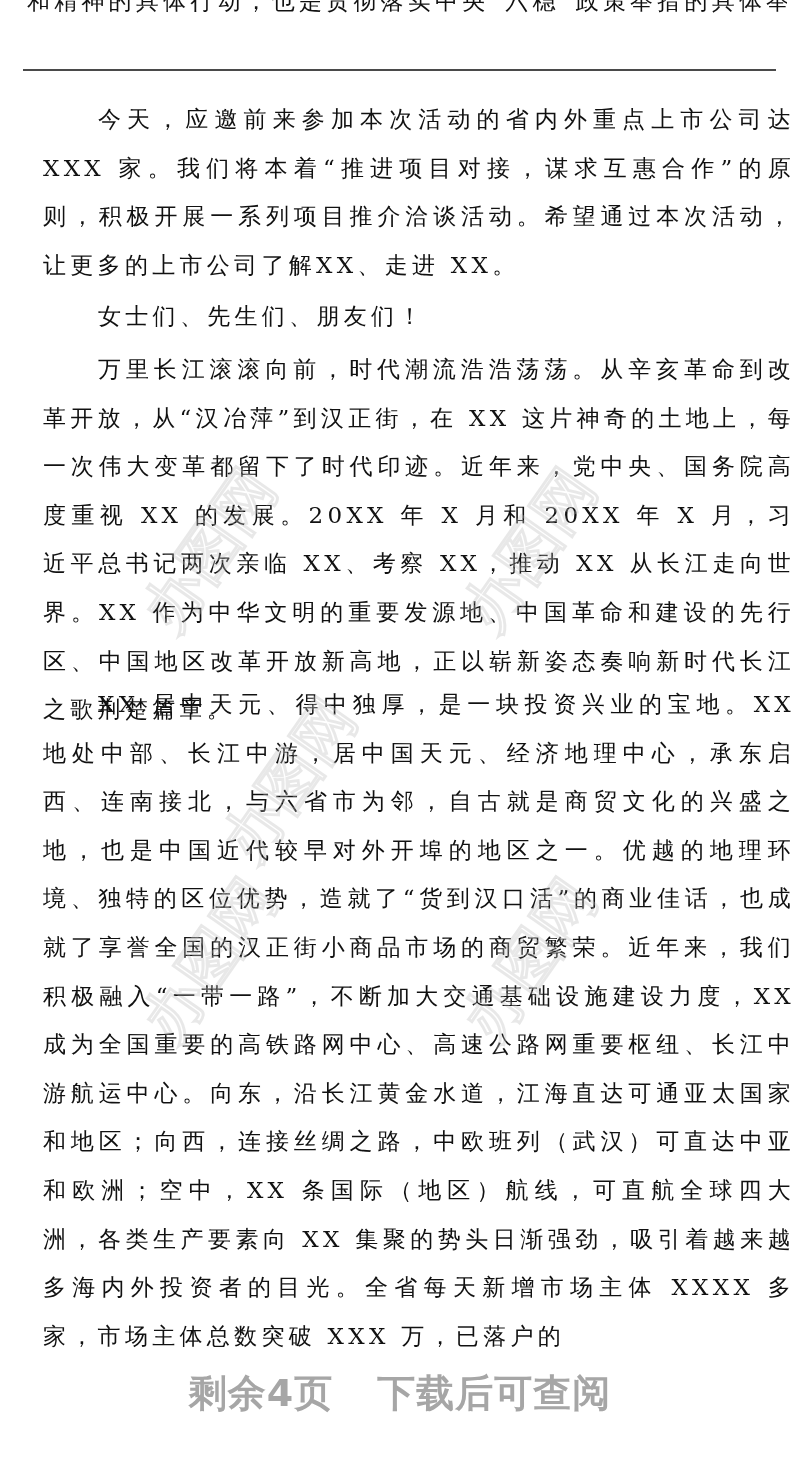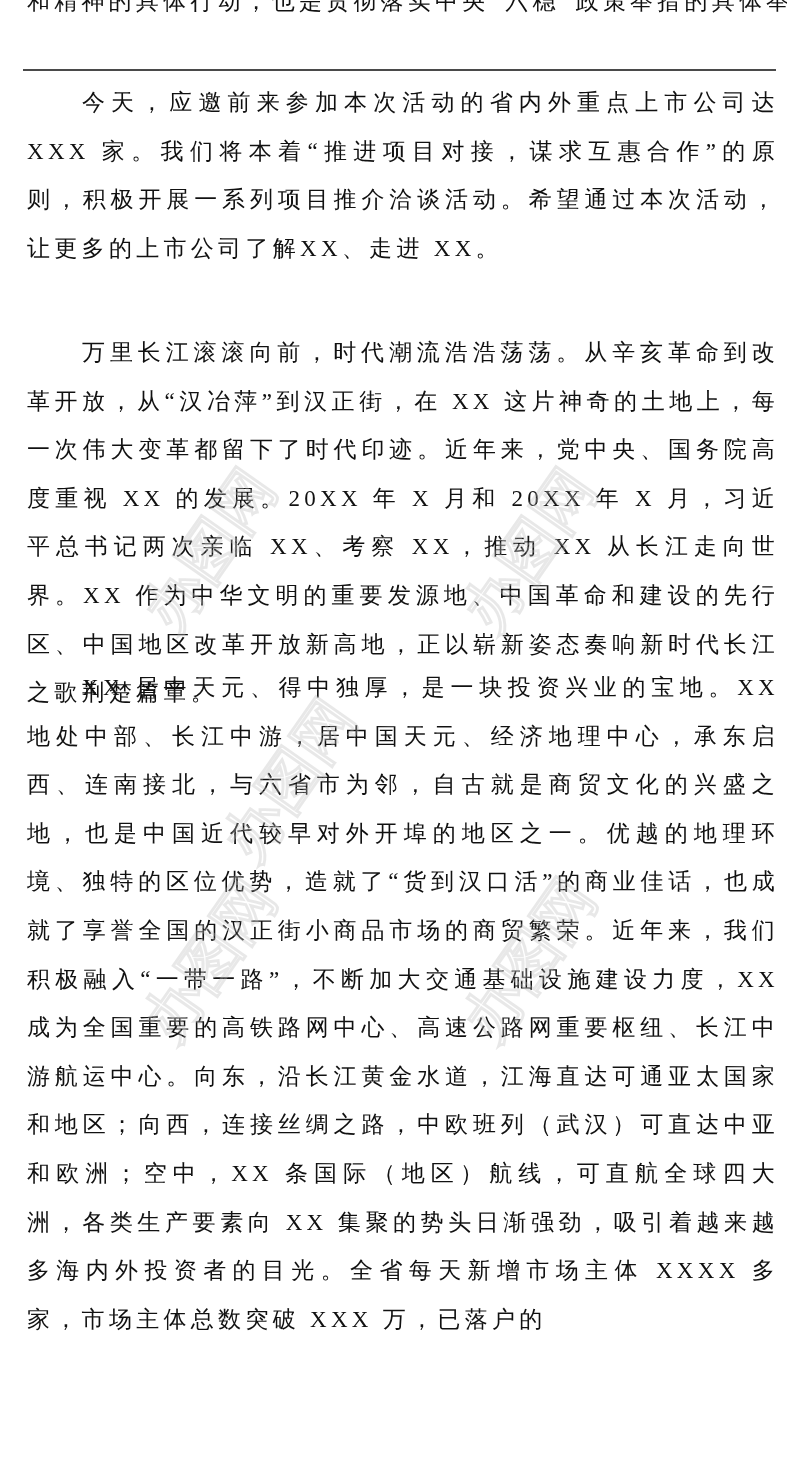--- a/index.html
+++ b/index.html
@@ -4,21 +4,21 @@
 <style>
   html, body { margin: 0; padding: 0; background: #ffffff; }
   body { width: 800px; height: 1471px; position: relative; overflow: hidden;
          font-family: "DejaVu Serif", "Liberation Serif", serif; color: #111; }
   .page { position: absolute; left: 0; top: 0; width: 800px; height: 1471px; }
   .clip-line { position: absolute; left: 27px; top: -14px; width: 760px; height: 30px;
                font-size: 23px; line-height: 30px; white-space: nowrap; overflow: hidden;
                letter-spacing: 4.2px; color: #111; }
   .rule { position: absolute; left: 23px; top: 69px; width: 753px; height: 2px; background: #4a4a4a; }
   .para { position: absolute; left: 27px; width: 752px; font-size: 23px; line-height: 48.6px;
-          letter-spacing: 4.3px; text-align: justify; text-indent: 55px; margin: 0; font-family: Liberation Serif, serif; }
+          letter-spacing: 4.3px; text-align: justify; text-indent: 55px; margin: 16px; }
   .p1 { top: 79px; }
   .p2 { top: 276px; }
   .p3 { top: 329px; }
   .p4 { top: 664px; }
   .watermark { position: absolute; font-family: "DejaVu Sans", sans-serif; font-size: 60px;
                font-weight: bold; color: transparent; -webkit-text-stroke: 1px rgba(190,190,190,0.35);
                transform: rotate(-55deg); white-space: nowrap; pointer-events: none; }
   .wm1 { left: 120px; top: 510px; }
   .wm2 { left: 440px; top: 510px; }
   .wm3 { left: 200px; top: 740px; }
@@ -32,23 +32,27 @@
 </head>
 <body>
 
 <div class="page">
 
   <div class="clip-line">和精神的具体行动，也是贯彻落实中央“六稳”政策举措的具体举措。</div>
 
   <div class="rule"></div>
 
   <p class="para p1">今天，应邀前来参加本次活动的省内外重点上市公司达 XXX 家。我们将本着“推进项目对接，谋求互惠合作”的原则，积极开展一系列项目推介洽谈活动。希望通过本次活动，让更多的上市公司了解XX、走进 XX。</p>
+  <p class="para p2">女士们、先生们、朋友们！</p>
   <p class="para p3">万里长江滚滚向前，时代潮流浩浩荡荡。从辛亥革命到改革开放，从“汉冶萍”到汉正街，在 XX 这片神奇的土地上，每一次伟大变革都留下了时代印迹。近年来，党中央、国务院高度重视 XX 的发展。20XX 年 X 月和 20XX 年 X 月，习近平总书记两次亲临 XX、考察 XX，推动 XX 从长江走向世界。XX 作为中华文明的重要发源地、中国革命和建设的先行区、中国地区改革开放新高地，正以崭新姿态奏响新时代长江之歌荆楚篇章。</p>
   <p class="para p4">XX 居中天元、得中独厚，是一块投资兴业的宝地。XX 地处中部、长江中游，居中国天元、经济地理中心，承东启西、连南接北，与六省市为邻，自古就是商贸文化的兴盛之地，也是中国近代较早对外开埠的地区之一。优越的地理环境、独特的区位优势，造就了“货到汉口活”的商业佳话，也成就了享誉全国的汉正街小商品市场的商贸繁荣。近年来，我们积极融入“一带一路”，不断加大交通基础设施建设力度，XX 成为全国重要的高铁路网中心、高速公路网重要枢纽、长江中游航运中心。向东，沿长江黄金水道，江海直达可通亚太国家和地区；向西，连接丝绸之路，中欧班列（武汉）可直达中亚和欧洲；空中，XX 条国际（地区）航线，可直航全球四大洲，各类生产要素向 XX 集聚的势头日渐强劲，吸引着越来越多海内外投资者的目光。全省每天新增市场主体 XXXX 多家，市场主体总数突破 XXX 万，已落户的</p>
 
   <div class="watermark wm1">办图网</div>
   <div class="watermark wm2">办图网</div>
   <div class="watermark wm3">办图网</div>
   <div class="watermark wm4">办图网</div>
   <div class="watermark wm5">办图网</div>
 
+  <div class="more">
+    <span>剩余4页</span><span class="gap"></span><span>下载后可查阅</span>
+  </div>
 
 </div>
 
 </body></html>

